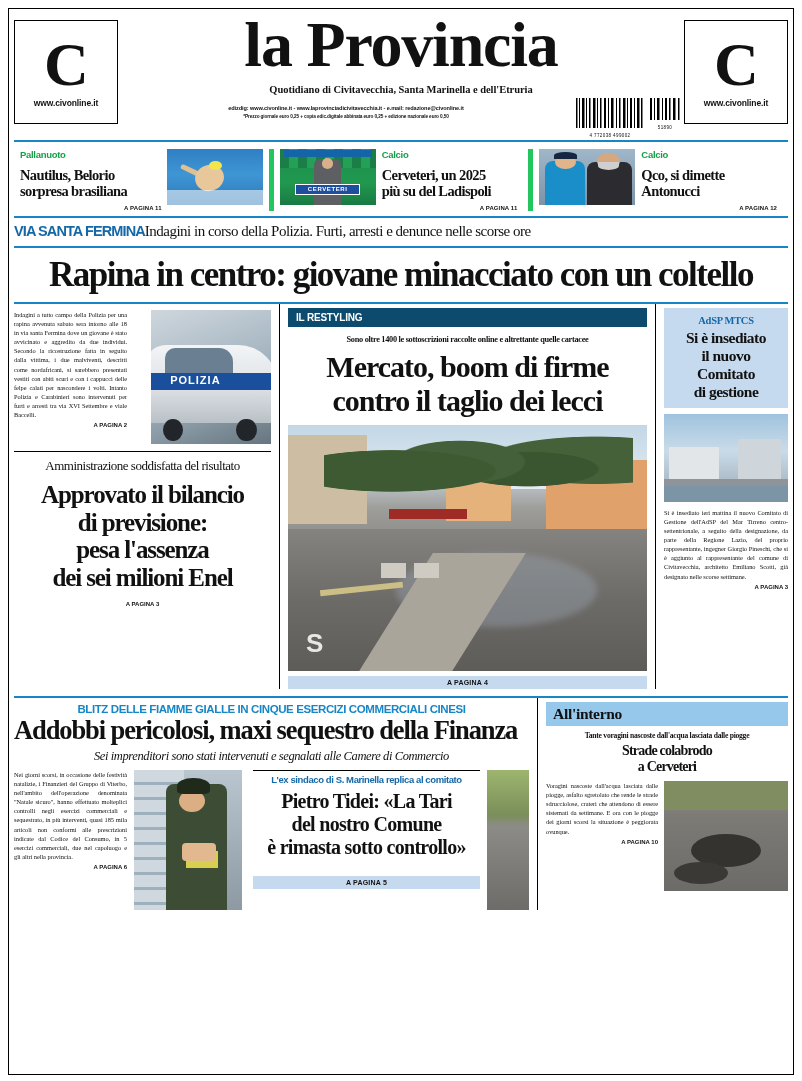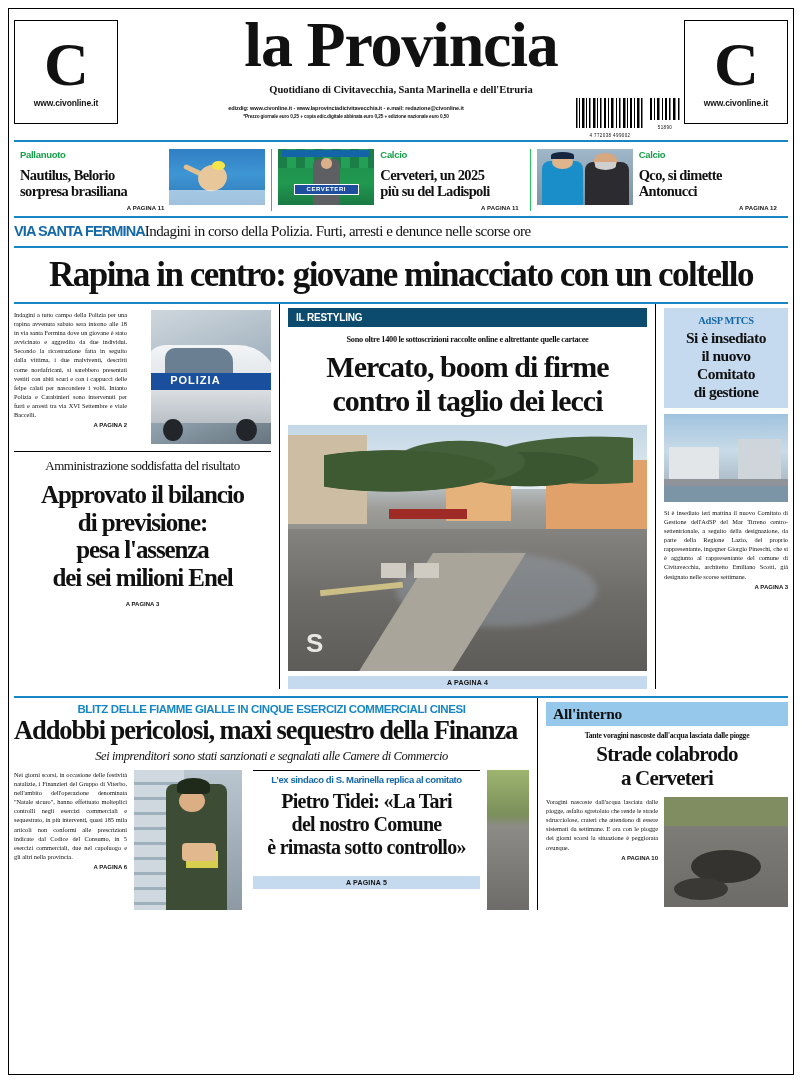--- a/index.html
+++ b/index.html
@@ -38,21 +38,21 @@
   .barcode-num { font-family:"Liberation Sans", sans-serif; font-size:4.5px; letter-spacing:0.4px; margin-top:1px; text-align:center; }
   .bar-small { height:22px; }
 
   
   .teaser-strip {
     border-top:2.5px solid #1686c6; border-bottom:2.5px solid #1686c6;
     margin-top:6px; padding:7px 0 5px 0;
     display:flex; align-items:stretch;
   }
   .teaser { display:flex; align-items:flex-start; flex:1 1 0; padding:0 6px; }
-  .teaser + .teaser { border-left:1px solid #22c55e; }
+  .teaser + .teaser { border-left:5px solid #22c55e; }
   .teaser-txt { flex:1 1 auto; padding-right:5px; }
   .teaser-kicker { color:#17a04a; font-family:"Liberation Sans", sans-serif; font-weight:bold; font-size:9.5px; letter-spacing:-0.3px; }
   .teaser-head { font-family:"Liberation Serif", serif; font-weight:bold; font-size:14.5px; line-height:1.08; letter-spacing:-0.6px; margin-top:8px; }
   .teaser-page { font-family:"Liberation Sans", sans-serif; font-weight:bold; font-size:6px; letter-spacing:0.1px; text-align:right; margin-top:6px; }
   .teaser-photo { width:96px; height:56px; flex:0 0 auto; position:relative; overflow:hidden; }
 
   
   .ph { position:absolute; inset:0; }
   .ph-pool { background:linear-gradient(180deg,#2f7fc4 0%,#3f96d4 45%,#2d77b6 100%); }
   .pool-swim { position:absolute; left:30%; top:28%; width:30%; height:46%; background:#e8c89b; border-radius:50%; transform:rotate(-18deg); }
@@ -176,21 +176,21 @@
 
   .bot-mid { flex:1 1 auto; padding-left:4px; }
   .tidei-kicker { color:#1468a8; font-family:"Liberation Sans", sans-serif; font-weight:bold; font-size:9.5px; letter-spacing:-0.4px; text-align:center; border-top:1px solid #000; padding-top:3px; }
   .tidei-title { font-family:"Liberation Serif", serif; font-weight:bold; font-size:20px; line-height:1.16; letter-spacing:-0.7px; text-align:center; margin-top:5px; }
   .bot-photo2 { width:42px; flex:0 0 auto; height:140px; position:relative; overflow:hidden; }
   .ph-street2 { background:linear-gradient(180deg,#9db56f 0%,#7a8f5a 32%,#8d8b86 40%,#6e6c69 100%); }
 
   .interno-band { background:#95c8ea; padding:3px 7px; }
   .interno-band span { font-family:"Liberation Serif", serif; font-weight:bold; font-size:15.5px; letter-spacing:-0.3px; }
   .interno-sub { font-family:"Liberation Serif", serif; font-weight:bold; font-size:7.6px; letter-spacing:-0.25px; text-align:center; margin-top:5px; }
-  .interno-title { font-family:"Liberation Serif", serif; font-weight:bold; font-size:21px; line-height:1.14; letter-spacing:-0.8px; text-align:center; margin-top:3px; }
+  .interno-title { font-family:"Liberation Serif", serif; font-weight:bold; font-size:14px; line-height:1.14; letter-spacing:-0.8px; text-align:center; margin-top:3px; }
   .interno-cols { display:flex; gap:6px; margin-top:6px; }
   .interno-txt { width:112px; flex:0 0 auto; }
   .interno-photo { flex:1 1 auto; height:110px; position:relative; overflow:hidden; }
   .ph-hole { background:linear-gradient(180deg,#8f9a7d 0%,#7d7b76 30%,#6d6b67 100%); }
   .hole-grass { position:absolute; left:0; top:0; width:100%; height:26%; background:#7f8d60; }
   .hole-pit { position:absolute; left:22%; top:48%; width:56%; height:30%; background:#35332f; border-radius:50%; }
   .hole-pit2 { position:absolute; left:8%; top:74%; width:44%; height:20%; background:#3b3936; border-radius:50%; }
 
   .outer-frame { position:absolute; left:8px; top:8px; right:8px; bottom:6px; border:1px solid #000; pointer-events:none; }
 </style>
@@ -404,21 +404,21 @@
         <div class="pagina-ref">A PAGINA 3</div>
       </div>
     </div>
   </div>
 
   <div class="bottom">
 
     <div class="bot-left">
       <div class="bot-kicker">BLITZ DELLE FIAMME GIALLE IN CINQUE ESERCIZI COMMERCIALI CINESI</div>
       <div class="bot-title">Addobbi pericolosi, maxi sequestro della Finanza</div>
-      <div class="bot-sub">Sei imprenditori sono stati sanzionati e segnalati alle Camere di Commercio</div>
+      <div class="bot-sub">Sei imprenditori sono stati intervenuti e segnalati alle Camere di Commercio</div>
 
       <div class="bot-cols">
         <div class="bot-c1">
           <div class="body-text">Nei giorni scorsi, in occasione delle festività natalizie, i Finanzieri del Gruppo di Viterbo, nell'ambito dell'operazione denominata "Natale sicuro", hanno effettuato molteplici controlli negli esercizi commerciali e sequestrato, in più interventi, quasi 185 mila articoli non conformi alle prescrizioni indicate dal Codice del Consumo, in 5 esercizi commerciali, due nel capoluogo e gli altri nella provincia.</div>
           <div class="pagina-ref">A PAGINA 6</div>
         </div>
 
         <div class="bot-photo1">
           <div class="ph ph-gdf"></div>
           <div class="gdf-shelf"></div>

